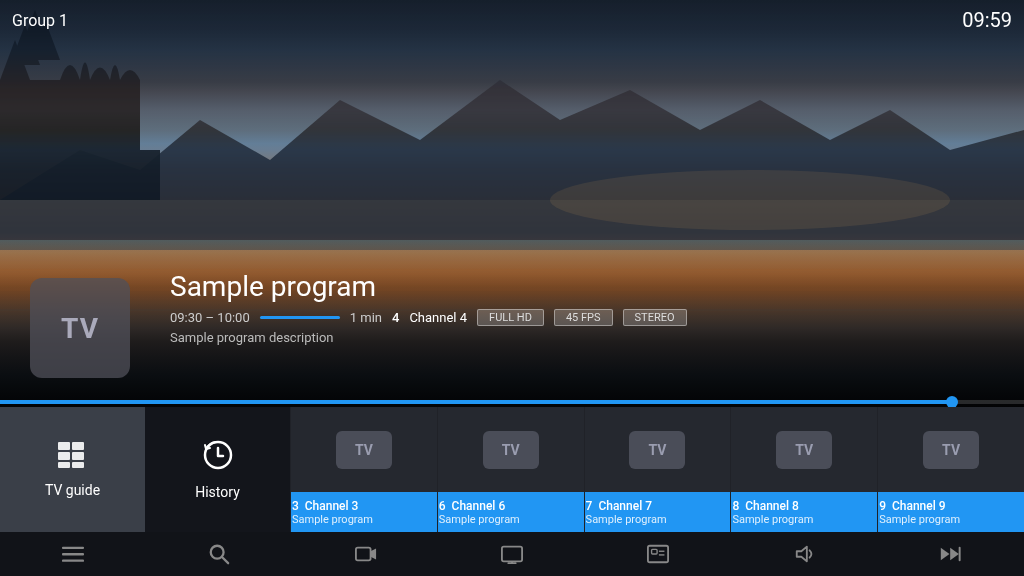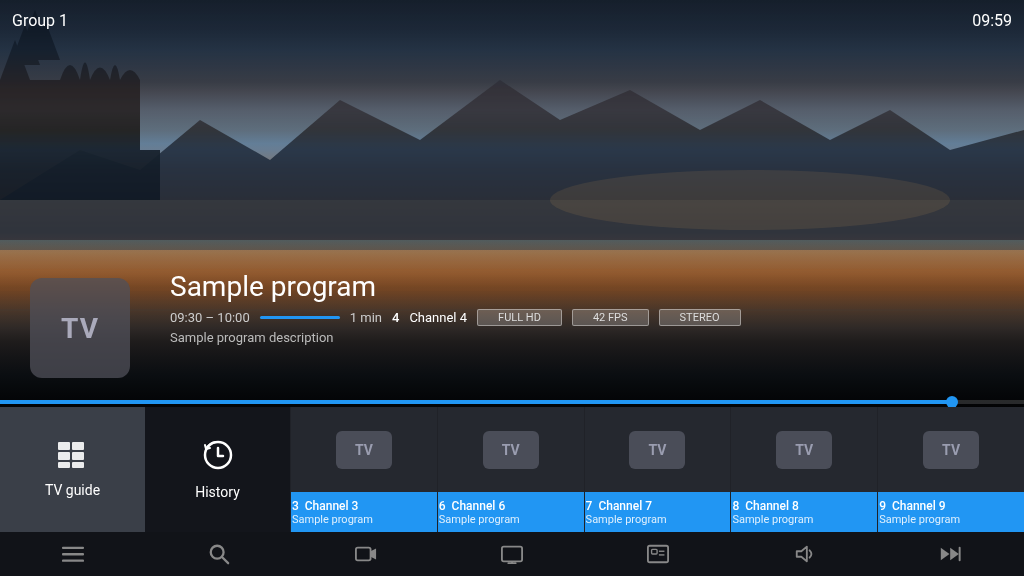--- a/index.html
+++ b/index.html
@@ -90,21 +90,21 @@
       justify-content: space-between;
       padding: 0 12px;
       z-index: 10;
     }
     .group-label {
       font-size: 16px;
       color: #fff;
       font-weight: 400;
     }
     .time-label {
-      font-size: 16px;
+      font-size: 20px;
       color: #fff;
       font-weight: 400;
     }
 
     
     .program-info {
       position: absolute;
       top: 270px;
       left: 170px;
       z-index: 10;
@@ -139,21 +139,21 @@
       color: #fff;
       font-weight: 500;
     }
     .channel-name {
       color: #fff;
     }
     .badge {
       background: rgba(255,255,255,0.2);
       border: 1px solid rgba(255,255,255,0.4);
       border-radius: 2px;
-      padding: 1px 20px;
+      padding: 1px 11px;
       font-size: 11px;
       color: #ddd;
     }
     .program-desc {
       font-size: 13px;
       color: #bbb;
       margin-bottom: 12px;
     }
     .next-program {
       font-size: 13px;
@@ -384,21 +384,21 @@
 
 <div class="program-info">
   <div class="program-title">Sample program</div>
   <div class="program-time-row">
     <span class="time-range">09:30 – 10:00</span>
     <span class="progress-line"></span>
     <span class="duration">1 min</span>
     <span class="channel-num">4</span>
     <span class="channel-name">Channel 4</span>
     <span class="badge">FULL HD</span>
-    <span class="badge">42 FPS</span>
+    <span class="badge">45 FPS</span>
     <span class="badge">STEREO</span>
   </div>
   <div class="program-desc">Sample program description</div>
 </div>
 
 <div class="main-progress-bar">
   <div class="main-progress-fill">
     <div class="main-progress-dot"></div>
   </div>
 </div>

